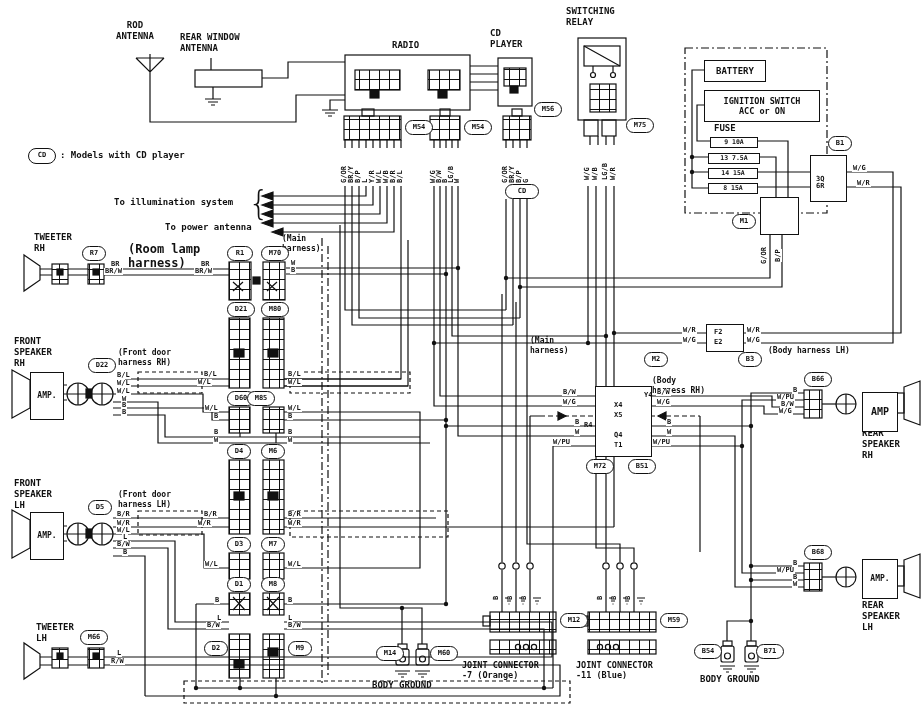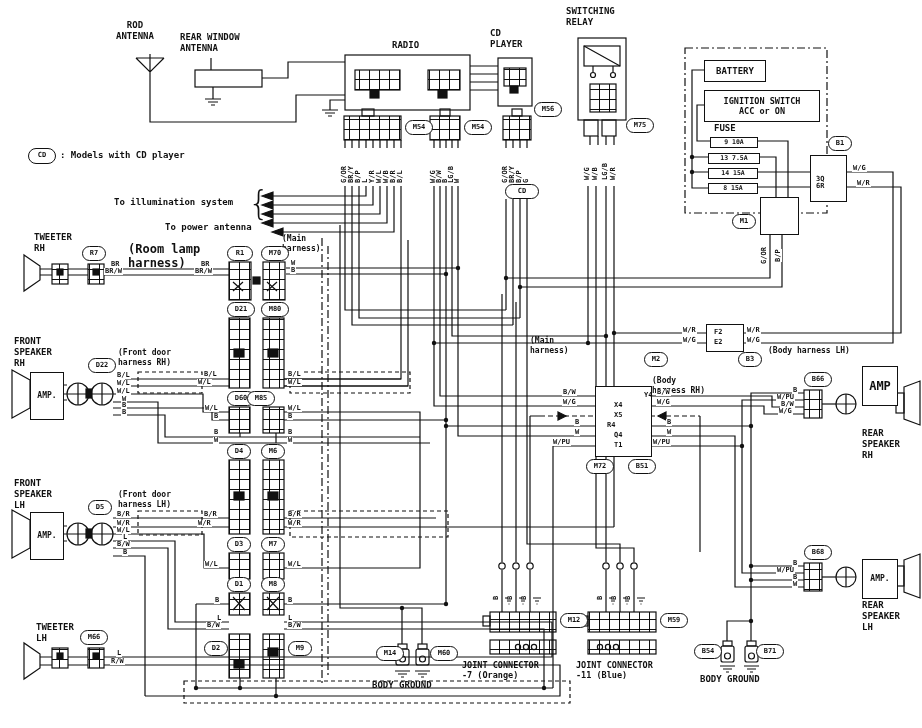--- a/index.html
+++ b/index.html
@@ -304,21 +304,21 @@
 
 <div class="bx" style="left:704px;top:60px;width:60px;height:20px">BATTERY</div>
 <div class="bx" style="left:704px;top:90px;width:114px;height:30px;font-size:8.5px">IGNITION SWITCH
 ACC or ON</div>
 <div class="bx" style="left:810px;top:155px;width:35px;height:45px"></div>
 <div class="bx" style="left:760px;top:197px;width:37px;height:36px"></div>
 <div class="bx" style="left:706px;top:324px;width:36px;height:26px"></div>
 <div class="bx" style="left:595px;top:386px;width:55px;height:69px"></div>
 <div class="bx" style="left:30px;top:372px;width:32px;height:46px;font-size:8px">AMP.</div>
 <div class="bx" style="left:30px;top:512px;width:32px;height:46px;font-size:8px">AMP.</div>
-<div class="bx" style="left:862px;top:366px;width:34px;height:38px;font-size:12px">AMP</div>
+<div class="bx" style="left:862px;top:392px;width:34px;height:38px;font-size:10px">AMP</div>
 <div class="bx" style="left:862px;top:559px;width:34px;height:38px;font-size:8px">AMP.</div>
 
 <div class="fuse" style="left:710px;top:137px;width:46px;height:9px">9 10A</div>
 <div class="fuse" style="left:708px;top:153px;width:50px;height:9px">13 7.5A</div>
 <div class="fuse" style="left:708px;top:168px;width:48px;height:9px">14 15A</div>
 <div class="fuse" style="left:708px;top:183px;width:48px;height:9px">8 15A</div>
 
 <div class="lb ctr" style="left:116px;top:20px">ROD
 ANTENNA</div>
 <div class="lb" style="left:180px;top:32px">REAR WINDOW
@@ -409,21 +409,21 @@
 <div class="oval" style="left:756px;top:644px">B71</div>
 
 <div class="pin" style="left:816px;top:176px">3Q</div>
 <div class="pin" style="left:816px;top:183px">6R</div>
 <div class="v" style="left:772px;top:226px">6P 5A</div>
 <div class="pin" style="left:714px;top:329px">F2</div>
 <div class="pin" style="left:714px;top:339px">E2</div>
 <div class="pin" style="left:644px;top:392px">Y4</div>
 <div class="pin" style="left:614px;top:402px">X4</div>
 <div class="pin" style="left:614px;top:412px">X5</div>
-<div class="pin" style="left:607px;top:422px">R4</div>
+<div class="pin" style="left:584px;top:422px">R4</div>
 <div class="pin" style="left:614px;top:432px">Q4</div>
 <div class="pin" style="left:614px;top:442px">T1</div>
 
 <div class="v" style="left:341px;top:183px">G/OR</div>
 <div class="v" style="left:348px;top:183px">BR/Y</div>
 <div class="v" style="left:355px;top:183px">B/P</div>
 <div class="v" style="left:362px;top:183px">L</div>
 <div class="v" style="left:369px;top:183px">Y/R</div>
 <div class="v" style="left:376px;top:183px">W/L</div>
 <div class="v" style="left:383px;top:183px">W/B</div>

